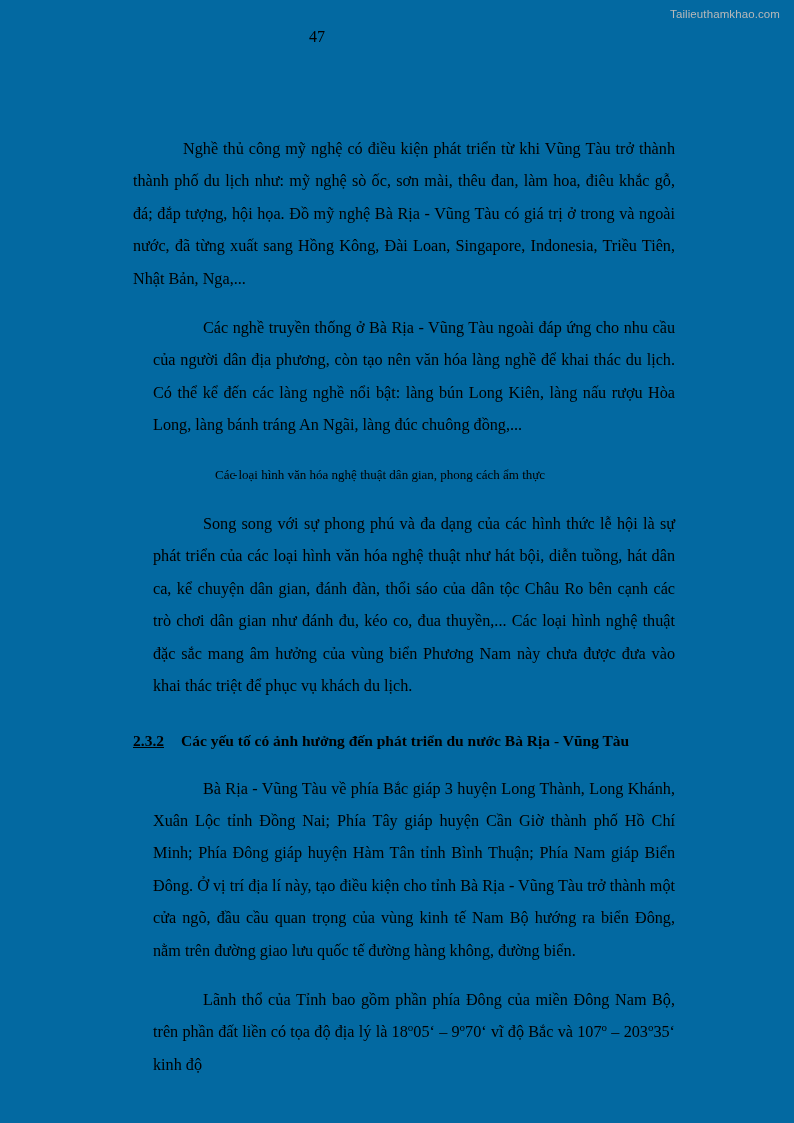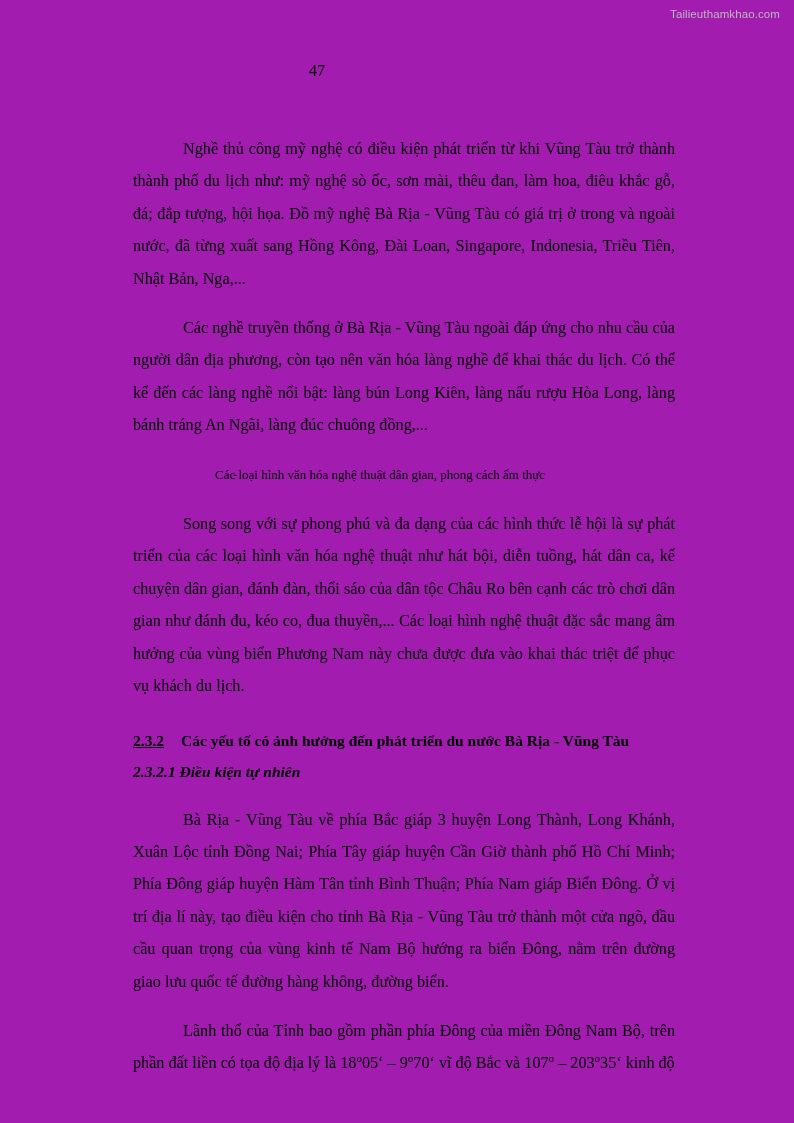--- a/index.html
+++ b/index.html
@@ -14,34 +14,34 @@
     font-family: "Liberation Serif", serif;
     color: #000000;
     overflow: hidden;
   }
   .page {
     position: absolute;
     top: 0;
     left: 0;
     width: 794px;
     height: 1123px;
-    background: #a21caf;
+    background: #0369a1;
   }
   .watermark {
     position: absolute;
     top: 8px;
     right: 14px;
     font-family: "Liberation Sans", sans-serif;
     font-size: 11.5px;
     color: #b9b9b9;
     letter-spacing: 0.1px;
   }
   .page-number {
     position: absolute;
-    top: 62px;
+    top: 28px;
     left: 0;
     width: 634px;
     text-align: center;
     font-size: 16px;
     font-family: "Liberation Serif", serif;
   }
   .content {
     position: absolute;
     left: 133px;
     top: 133px;
@@ -50,20 +50,21 @@
   p.body-par {
     margin: 0 0 0 0;
     font-size: 16.2px;
     line-height: 32.4px;
     text-align: justify;
     text-indent: 50px;
     text-justify: inter-word;
   }
   p.spacer-par {
     margin-top: 17px;
+    margin-left: 20px;
   }
   p.dash-par {
     margin: 17px 0 0 0;
     font-size: 13px;
     line-height: 32.4px;
     text-align: left;
     text-indent: 50px;
   }
   p.dash-par .dash {
     display: inline-block;
@@ -109,20 +110,19 @@
     <p class="body-par">Nghề thủ công mỹ nghệ có điều kiện phát triển từ khi Vũng Tàu trở thành thành phố du lịch như: mỹ nghệ sò ốc, sơn mài, thêu đan, làm hoa, điêu khắc gỗ, đá; đắp tượng, hội họa. Đồ mỹ nghệ Bà Rịa - Vũng Tàu có giá trị ở trong và ngoài nước, đã từng xuất sang Hồng Kông, Đài Loan, Singapore, Indonesia, Triều Tiên, Nhật Bản, Nga,...</p>
 
     <p class="body-par spacer-par">Các nghề truyền thống ở Bà Rịa - Vũng Tàu ngoài đáp ứng cho nhu cầu của người dân địa phương, còn tạo nên văn hóa làng nghề để khai thác du lịch. Có thể kể đến các làng nghề nổi bật: làng bún Long Kiên, làng nấu rượu Hòa Long, làng bánh tráng An Ngãi, làng đúc chuông đồng,...</p>
 
     <p class="dash-par"><span class="dash">-</span><span>Các loại hình văn hóa nghệ thuật dân gian, phong cách ẩm thực</span></p>
 
     <p class="body-par spacer-par">Song song với sự phong phú và đa dạng của các hình thức lễ hội là sự phát triển của các loại hình văn hóa nghệ thuật như hát bội, diễn tuồng, hát dân ca, kể chuyện dân gian, đánh đàn, thổi sáo của dân tộc Châu Ro bên cạnh các trò chơi dân gian như đánh đu, kéo co, đua thuyền,... Các loại hình nghệ thuật đặc sắc mang âm hưởng của vùng biển Phương Nam này chưa được đưa vào khai thác triệt để phục vụ khách du lịch.</p>
 
     <h3 class="heading2"><span class="num">2.3.2</span><span>Các yếu tố có ảnh hưởng đến phát triển du nước Bà Rịa - Vũng Tàu</span></h3>
 
-    <h4 class="heading3">2.3.2.1 Điều kiện tự nhiên</h4>
 
     <p class="body-par spacer-par">Bà Rịa - Vũng Tàu về phía Bắc giáp 3 huyện Long Thành, Long Khánh, Xuân Lộc tỉnh Đồng Nai; Phía Tây giáp huyện Cần Giờ thành phố Hồ Chí Minh; Phía Đông giáp huyện Hàm Tân tỉnh Bình Thuận; Phía Nam giáp Biển Đông. Ở vị trí địa lí này, tạo điều kiện cho tỉnh Bà Rịa - Vũng Tàu trở thành một cửa ngõ, đầu cầu quan trọng của vùng kinh tế Nam Bộ hướng ra biển Đông, nằm trên đường giao lưu quốc tế đường hàng không, đường biển.</p>
 
     <p class="body-par spacer-par"><span>Lãnh thổ của Tỉnh bao gồm phần phía Đông của miền Đông Nam Bộ, trên phần đất liền có tọa độ địa lý là 18</span><span class="sup">o</span><span>05‘ – 9</span><span class="sup">o</span><span>70‘ vĩ độ Bắc và 107</span><span class="sup">o</span><span> – 203</span><span class="sup">o</span><span>35‘ kinh độ</span></p>
 
   </div>
 </div>
 
 </body></html>

